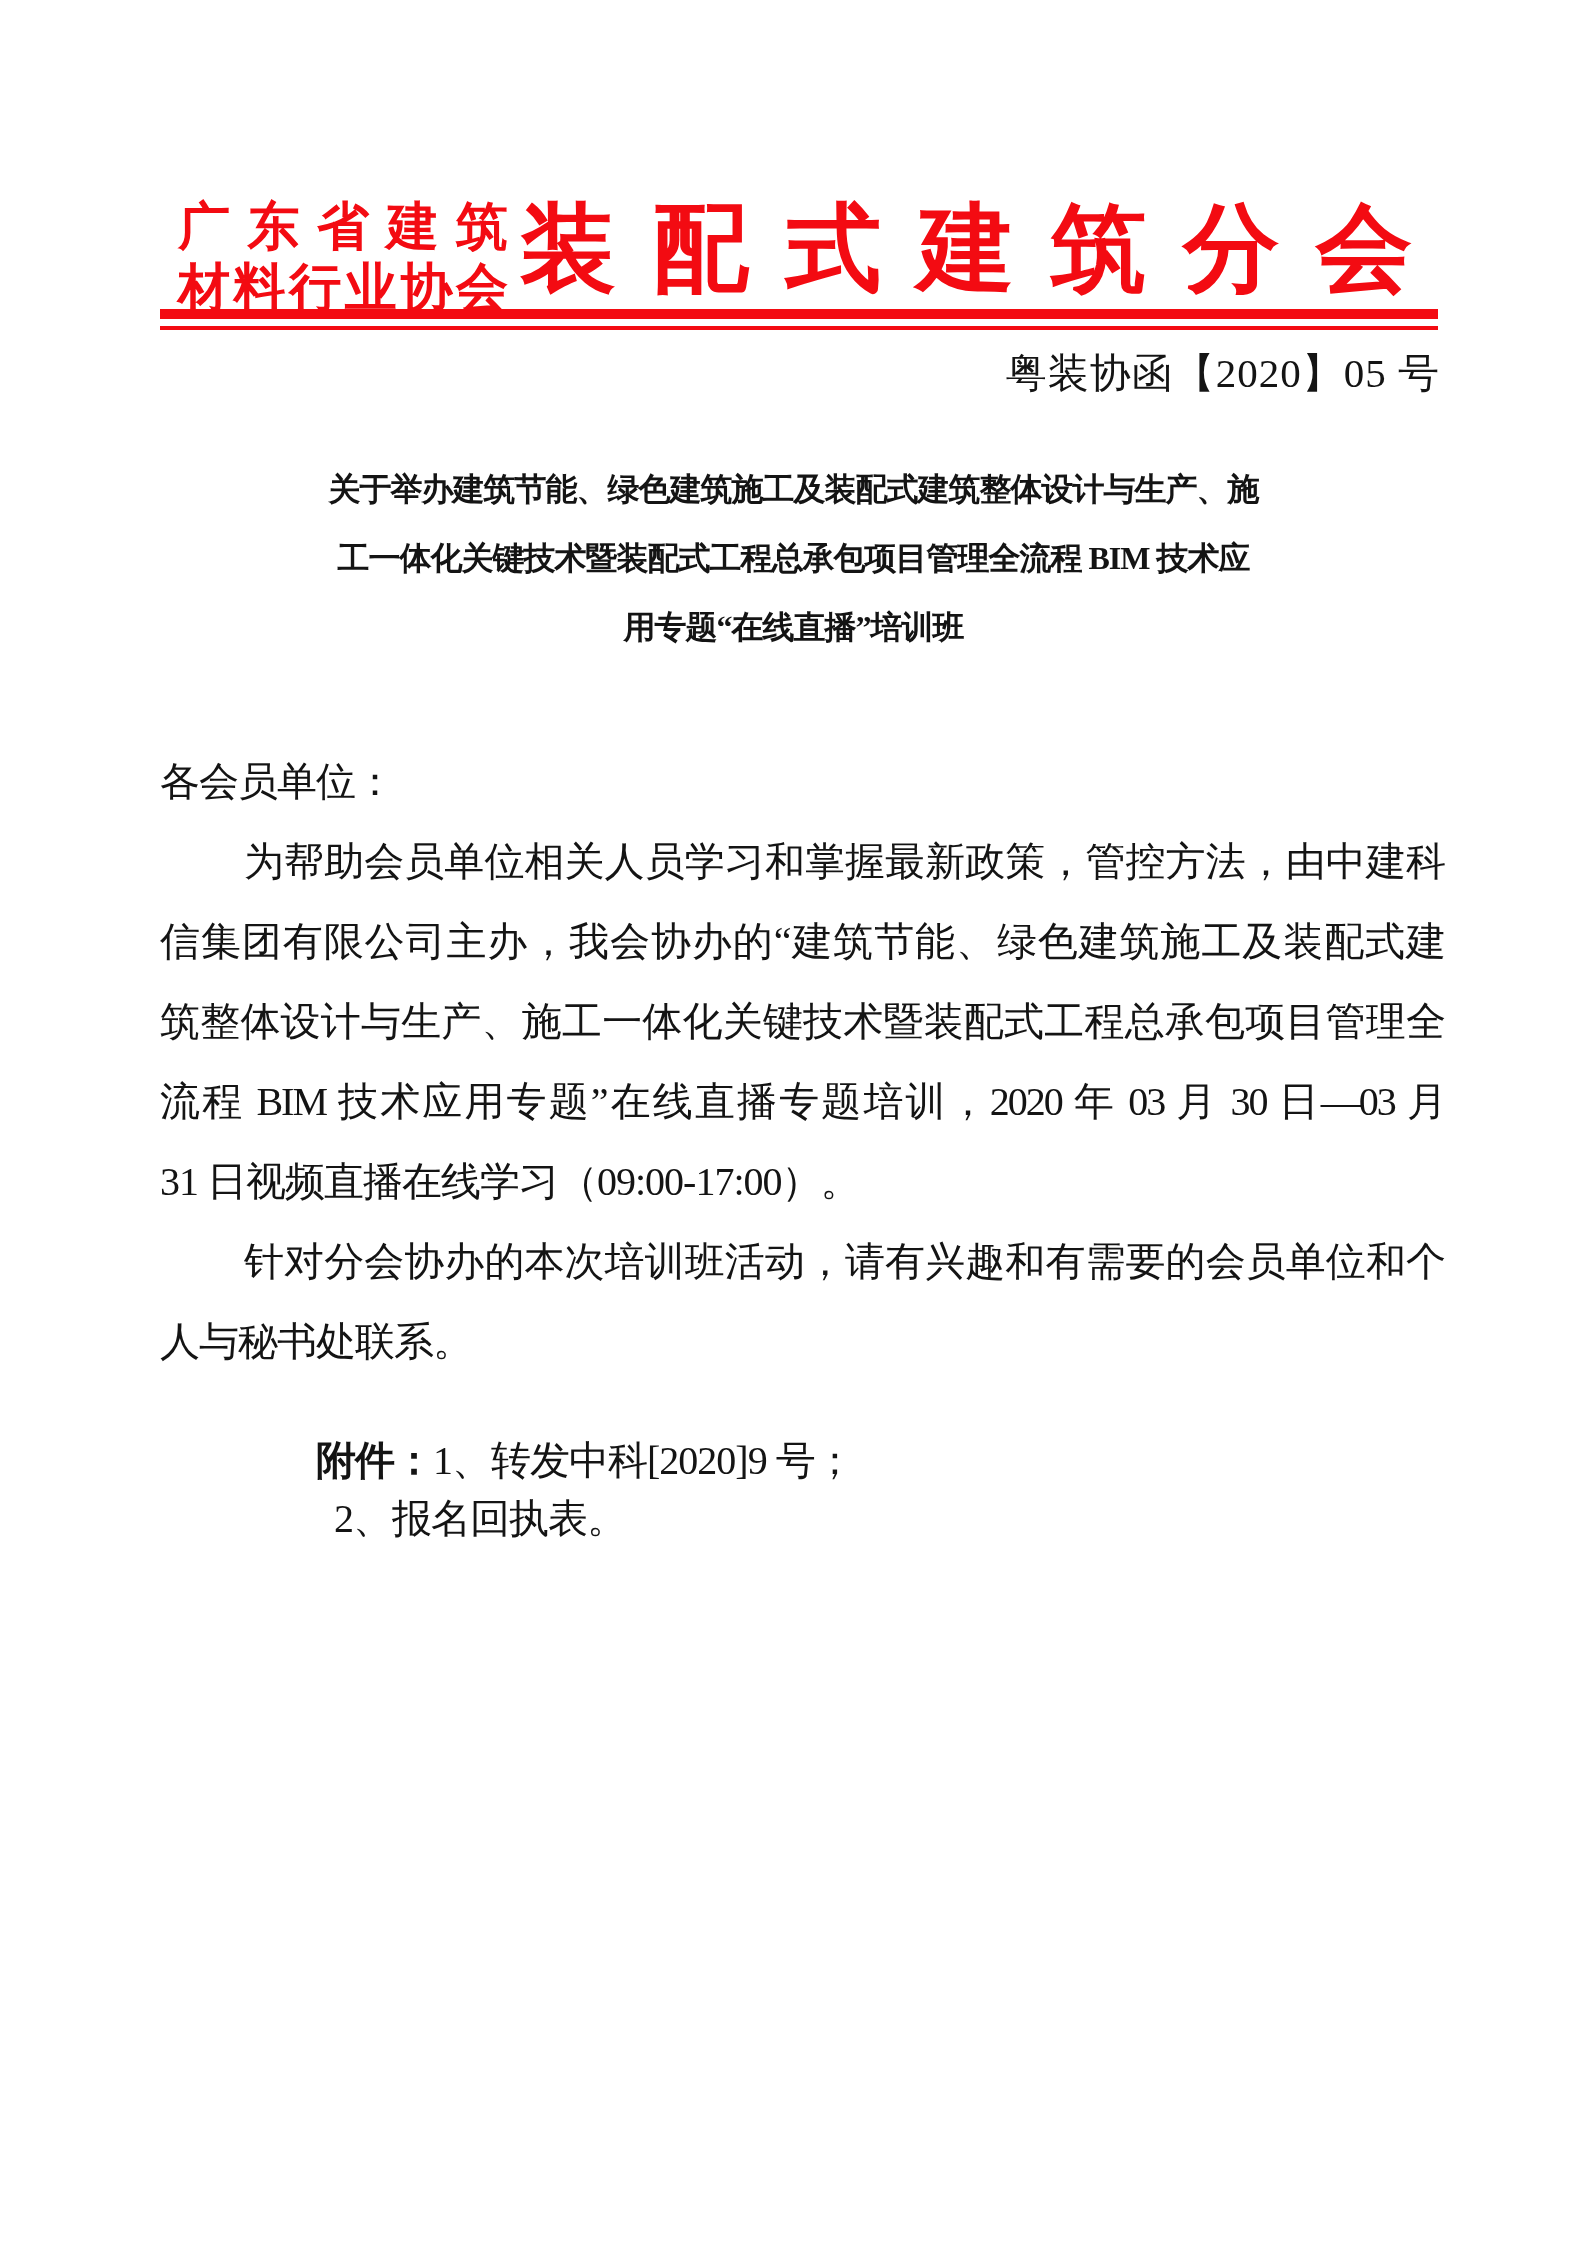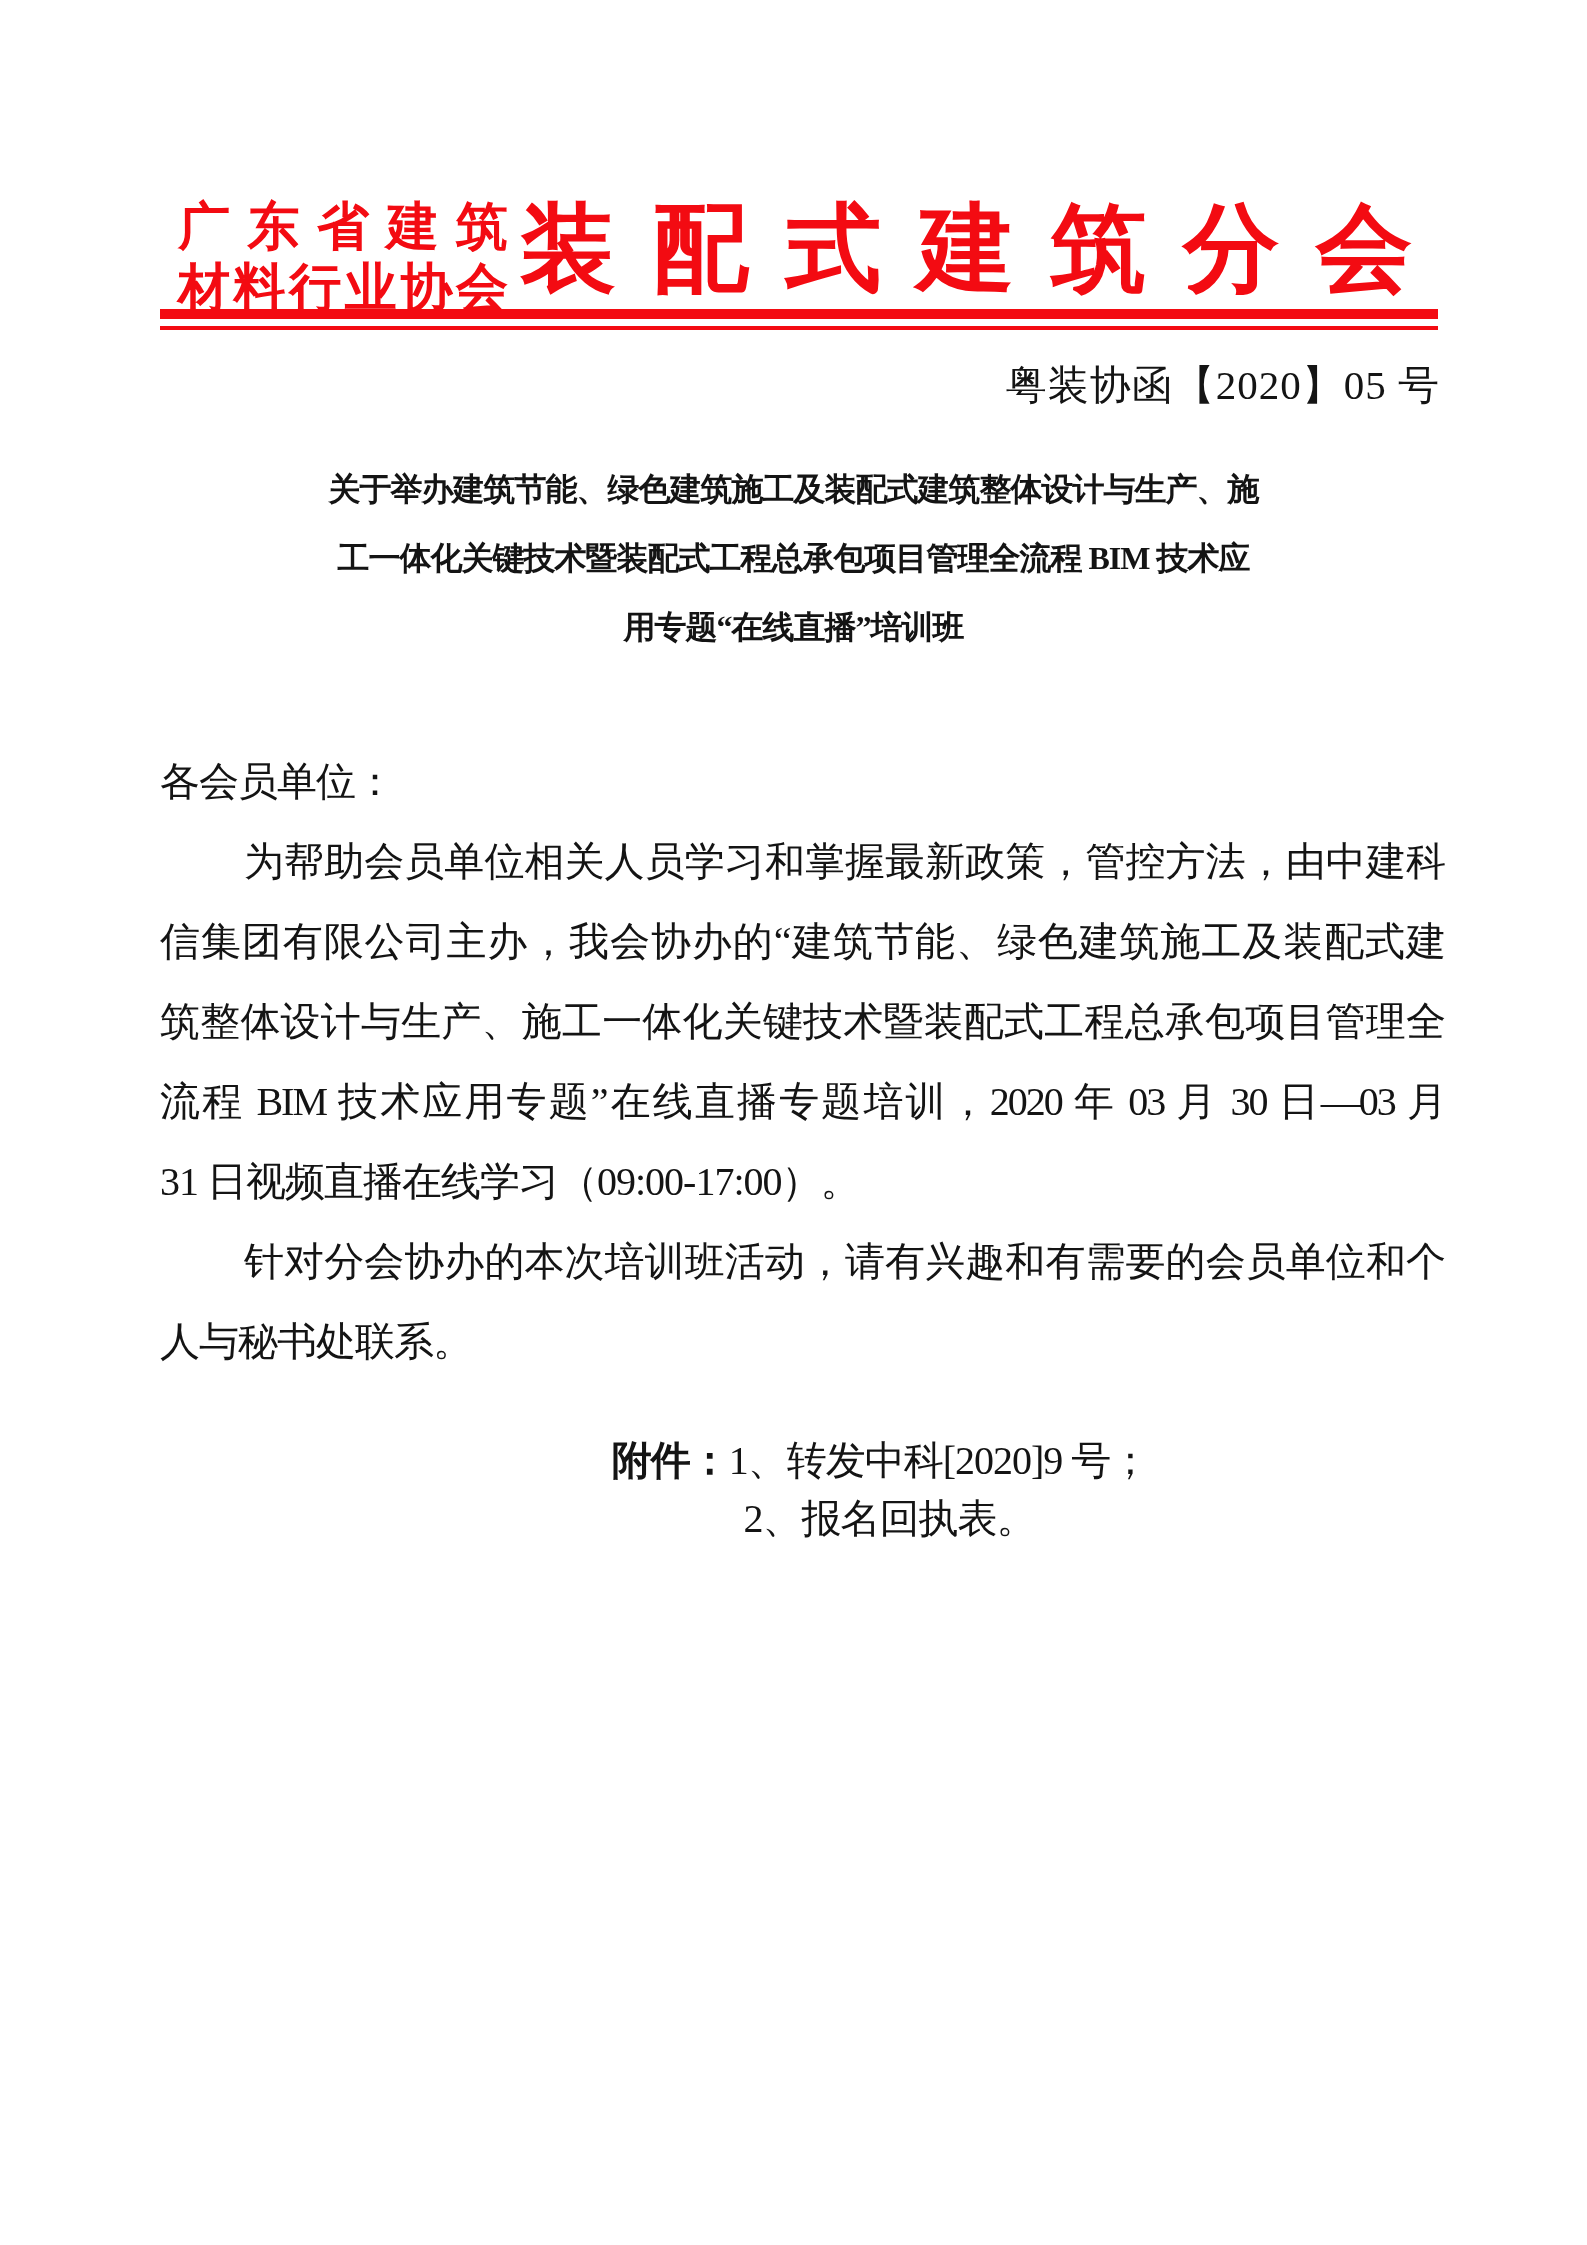--- a/index.html
+++ b/index.html
@@ -21,39 +21,39 @@
   .branch-name{
     position:absolute;left:520px;top:186px;width:892px;
     font-family:"Liberation Sans","DejaVu Sans",sans-serif;
     font-weight:700;font-size:96px;line-height:124px;
     text-align:justify;text-align-last:justify;
   }
   .rule-thick{position:absolute;left:160px;top:309px;width:1278px;height:10px;}
   .rule-thin{position:absolute;left:160px;top:326px;width:1278px;height:4px;}
   
   .doc-number{
-    position:absolute;top:358px;right:147px;
+    position:absolute;top:346px;right:147px;
     font-size:41px;letter-spacing:1px;white-space:nowrap;
   }
   
   .doc-title{
     position:absolute;left:150px;top:455px;width:1287px;
     font-weight:700;font-size:32px;line-height:69px;
     letter-spacing:-1px;text-align:center;
   }
   
   .body-text{
     position:absolute;left:160px;top:742px;width:1285px;
     font-size:40px;line-height:80px;letter-spacing:-1px;
   }
   .line{height:80px;white-space:nowrap;}
   .jline{text-align:justify;text-align-last:justify;text-justify:inter-character;white-space:normal;overflow:hidden;height:80px;}
   .indent{padding-left:84px;}
   .tight{letter-spacing:-2px;}
-  .attachments{margin-top:50px;font-size:40px;line-height:58px;text-align:center;}
+  .attachments{margin-top:50px;font-size:40px;line-height:58px;}
   .att-line1{padding-left:156px;white-space:nowrap;}
   .att-line2{padding-left:174px;white-space:nowrap;}
   .att-label{font-weight:700;}
   
   .sig-line{position:absolute;font-size:40px;letter-spacing:-1px;white-space:nowrap;}
   .sig-org{top:1792px;right:172px;}
   .sig-branch{top:1752px;right:189px;}
   .sig-date{top:1807px;right:224px;font-size:41px;}
   
   .seal{

